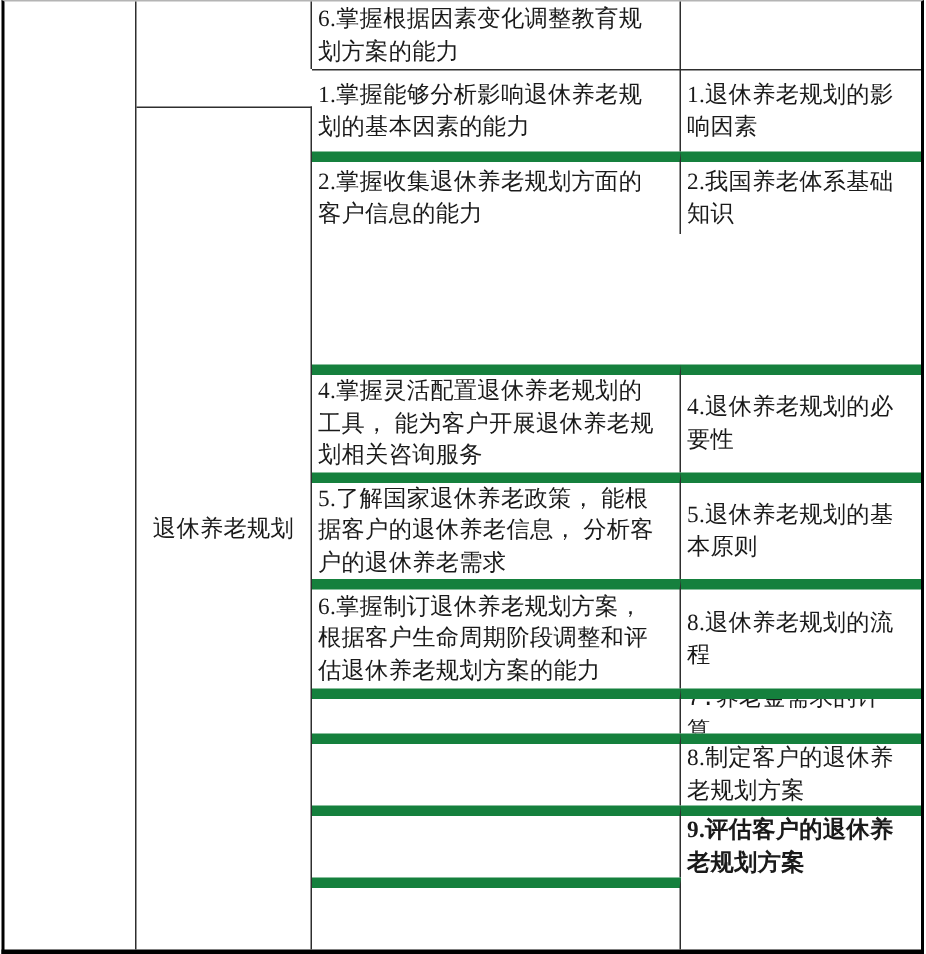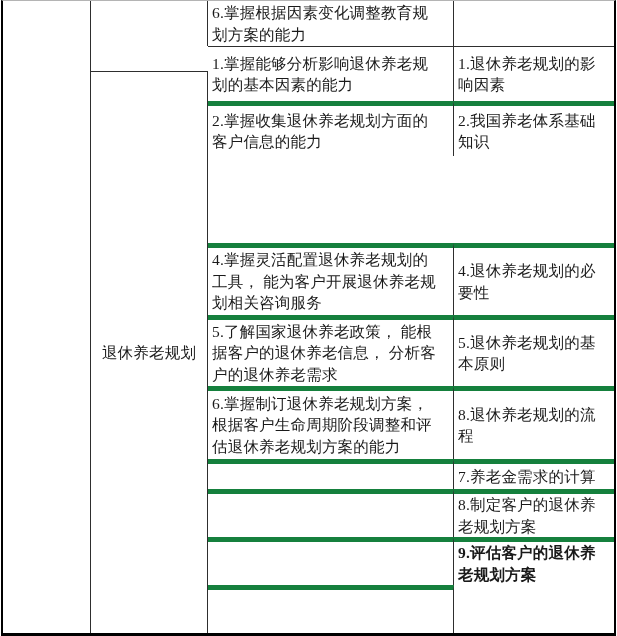--- a/index.html
+++ b/index.html
@@ -27,21 +27,21 @@
     display: flex;
     align-items: center;
     overflow: hidden;
     font-size: 15.5px;
     line-height: 21.5px;
     padding: 2px 16px 2px 4px;
     letter-spacing: 0.2px;
   }
   .vline   { border-right: 1px solid #2e2e2e; }
   .top-dark { border-top: 1px solid #2e2e2e; }
-  .top-lite { border-top: 5px solid #15803d; }
+  .top-lite { border-top: 7px solid #15803d; }
   .cat {
     justify-content: center;
     text-align: center;
     padding: 0;
   }
   .cell p { width: 100%; }
 </style>
 </head>
 <body>
 
@@ -94,21 +94,21 @@
   <div class="cell vline top-lite" style="grid-column:3; grid-row:7;">
     <p>6.掌握制订退休养老规划方案， 根据客户生命周期阶段调整和评估退休养老规划方案的能力</p>
   </div>
   <div class="cell top-lite" style="grid-column:4; grid-row:7;">
     <p>8.退休养老规划的流程</p>
   </div>
 
   <div class="cell vline top-lite" style="grid-column:3; grid-row:8;">
     <p></p>
   </div>
-  <div class="cell top-lite" style="grid-column:4; grid-row:8;">
+  <div class="cell top-lite" style="grid-column:4; grid-row:8;font-family:Liberation Mono, monospace;">
     <p>7.养老金需求的计算</p>
   </div>
 
   <div class="cell vline top-lite" style="grid-column:3; grid-row:9;">
     <p></p>
   </div>
   <div class="cell top-lite" style="grid-column:4; grid-row:9;">
     <p>8.制定客户的退休养老规划方案</p>
   </div>
 

